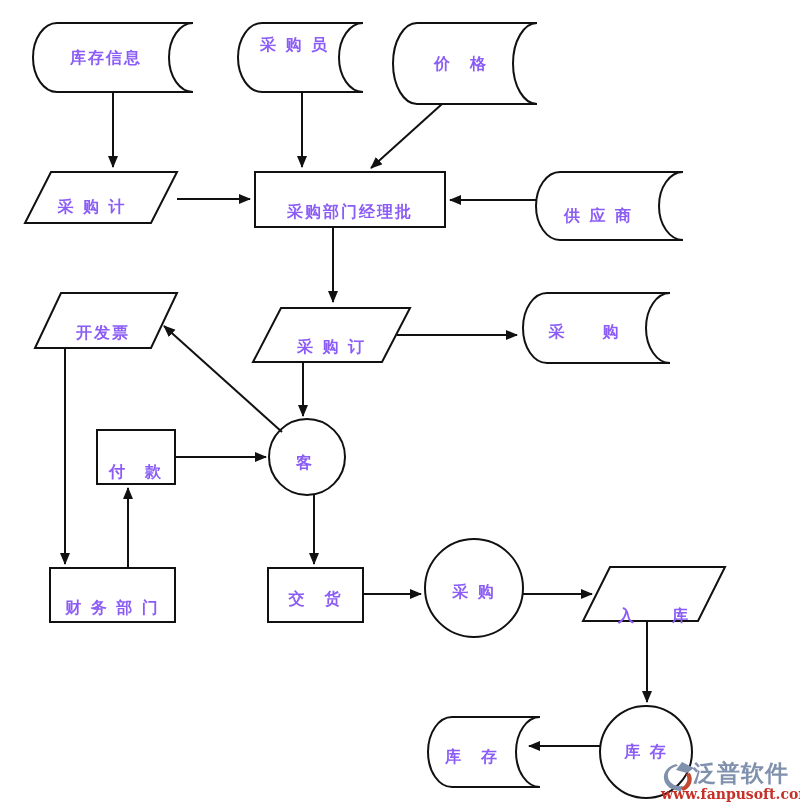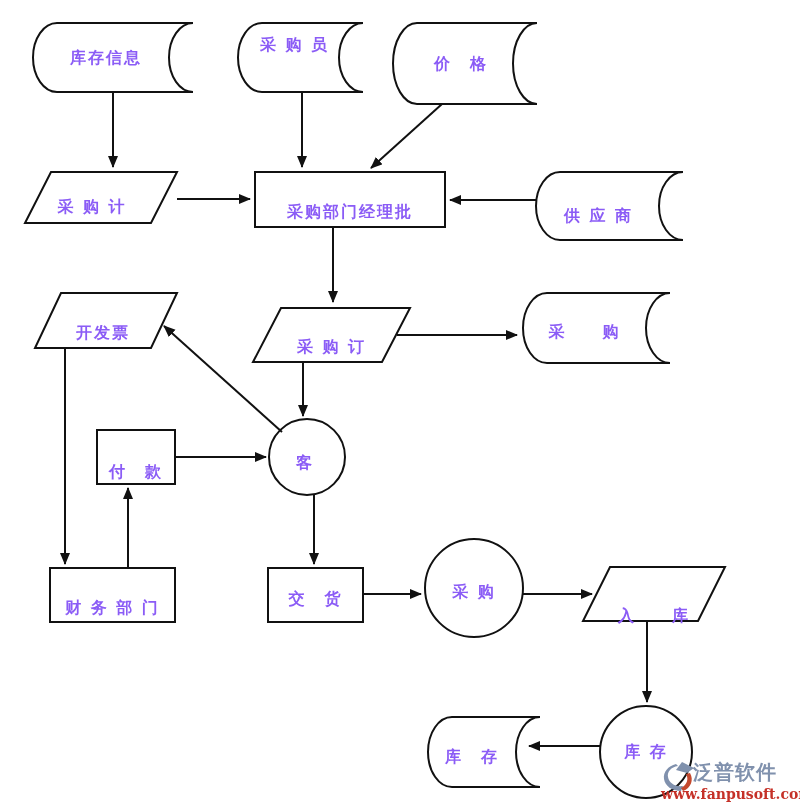--- a/index.html
+++ b/index.html
@@ -24,21 +24,21 @@
   }
   .logo{
     position:absolute;
     left:660px;top:760px;
     z-index:4;
     width:136px;height:48px;
   }
   .logo-icon{position:absolute;left:2px;top:2px;width:32px;height:30px;}
   .logo-brand{
     position:absolute;left:33px;top:2px;
-    font-size:20px;font-weight:700;letter-spacing:1px;
+    font-size:23px;font-weight:700;letter-spacing:1px;
     color:#8091ad;white-space:pre;line-height:1;
   }
   .logo-url{
     position:absolute;left:1px;top:27px;
     font-family:"DejaVu Serif", serif;
     font-size:14px;font-weight:700;
     color:#c53128;white-space:pre;line-height:1;
   }
 </style>
 </head>

